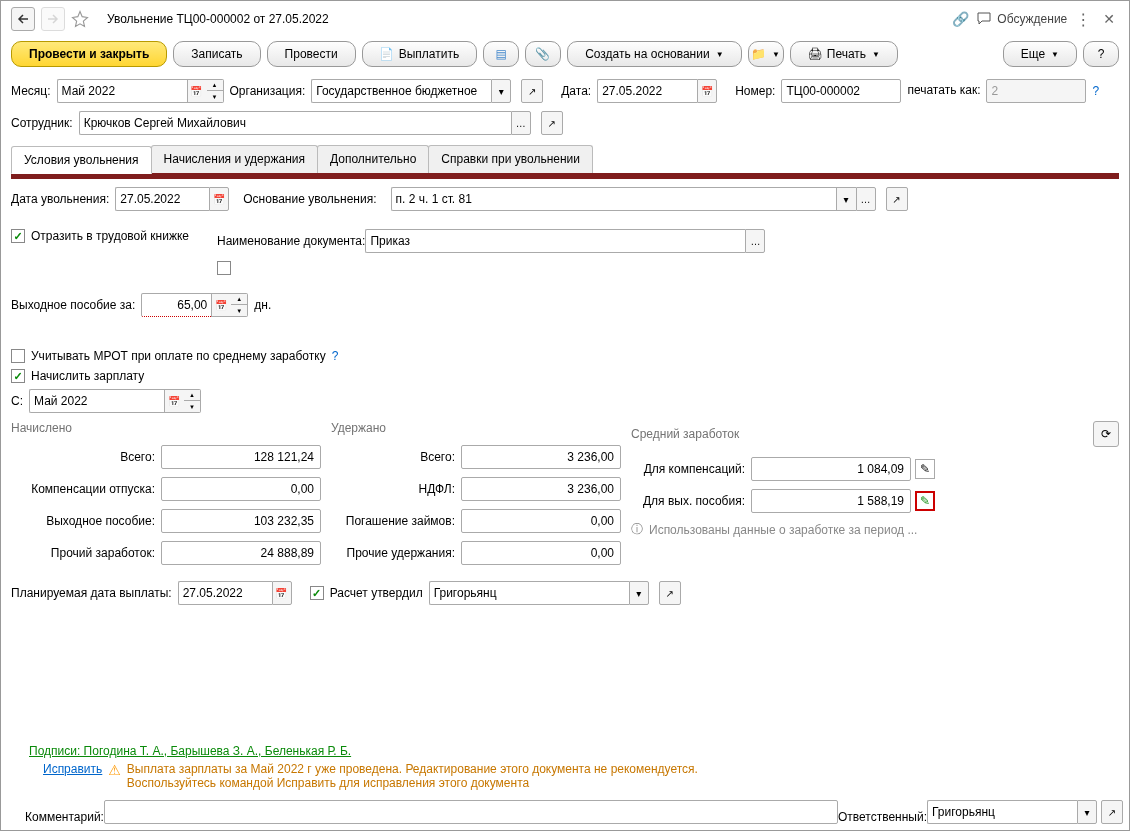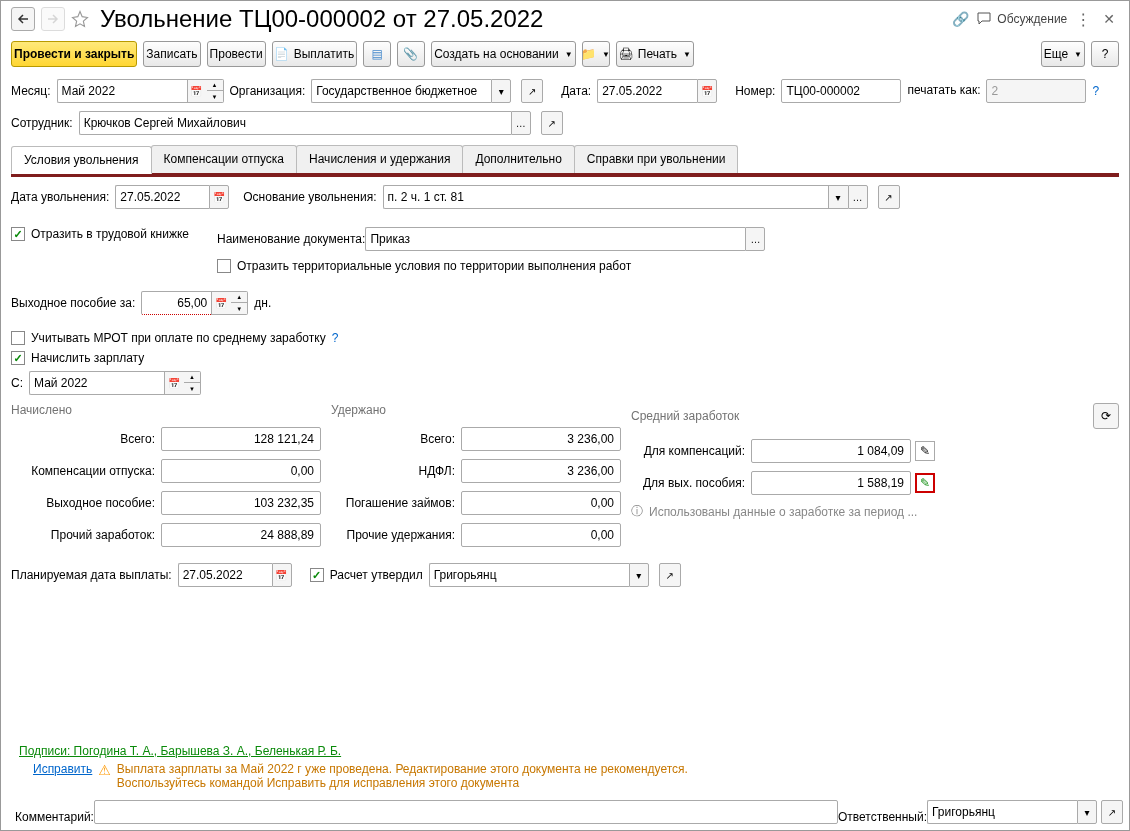--- a/index.html
+++ b/index.html
@@ -1,44 +1,44 @@
 <!DOCTYPE html>
 <html><head>
 <meta charset="utf-8">
 <style>
 *{box-sizing:border-box;margin:0;padding:0}
 body{font-family:Arial,sans-serif;font-size:12px;color:#000;background:#fff;width:1130px;height:831px;border:1px solid #999;position:relative}
 .header-row{display:flex;align-items:center;padding:6px 10px;height:36px;gap:6px}
 .nav-btn{width:24px;height:24px;border:1px solid #aaa;border-radius:3px;background:#f5f5f5;display:inline-flex;align-items:center;justify-content:center;cursor:pointer}
 .nav-btn.disabled{opacity:0.4}
 .star-icon{width:18px;height:18px;fill:none;stroke:#999;stroke-width:1.5}
-.title{font-size:24px;font-weight:normal;margin-left:5px}
+.title{font-size:12px;font-weight:normal;margin-left:12px}
 .header-right{margin-left:auto;display:flex;align-items:center;gap:8px}
 .link-icon{font-size:14px;color:#666;cursor:pointer}
 .discuss{display:flex;align-items:center;gap:4px;color:#444;cursor:pointer}
 .dots-vert{font-size:16px;color:#666;cursor:pointer}
 .close-x{font-size:14px;color:#666;cursor:pointer;padding:0 4px}
 .toolbar{display:flex;align-items:center;padding:4px 10px 8px;gap:6px;flex-wrap:wrap}
-.btn{height:26px;padding:0 2px;border:1px solid #999;border-radius:3px;background:linear-gradient(#fefefe,#e8e8e8);display:inline-flex;align-items:center;gap:4px;cursor:pointer;font-size:12px}
+.btn{height:26px;padding:0 17px;border:1px solid #999;border-radius:10px;background:linear-gradient(#fefefe,#e8e8e8);display:inline-flex;align-items:center;gap:4px;cursor:pointer;font-size:12px}
 .btn-primary{background:linear-gradient(#ffe97a,#ffd633);border-color:#b89a00;font-weight:bold}
 .btn-sq{width:28px;justify-content:center}
 .btn .caret{font-size:8px;margin-left:2px}
 .field-row{display:flex;align-items:center;padding:4px 10px;gap:6px;flex-wrap:wrap}
 .lbl{color:#000;white-space:nowrap}
 .input{height:24px;border:1px solid #aaa;border-radius:2px;padding:0 4px;background:#fff;font-size:12px}
 .input-group{display:inline-flex;align-items:center}
 .input-group .input{border-right:none;border-radius:2px 0 0 2px}
 .input-addon{width:20px;height:24px;border:1px solid #aaa;background:#f5f5f5;display:inline-flex;align-items:center;justify-content:center;cursor:pointer;font-size:10px}
 .input-addon:not(:last-child){border-right:none}
 .input-addon:last-child{border-radius:0 2px 2px 0}
 .spinner{display:inline-flex;flex-direction:column;border:1px solid #aaa;border-left:none;height:24px;border-radius:0 2px 2px 0}
 .spinner div{width:16px;height:11px;display:flex;align-items:center;justify-content:center;font-size:6px;background:#f5f5f5;cursor:pointer}
 .spinner div:first-child{border-bottom:1px solid #aaa}
 .ext-btn{width:22px;height:24px;border:1px solid #aaa;border-radius:2px;background:#f5f5f5;margin-left:4px;display:inline-flex;align-items:center;justify-content:center;cursor:pointer;font-size:10px}
-.tabs{display:flex;border-bottom:4px solid #7f1d1d;margin:6px 10px 0}
+.tabs{display:flex;border-bottom:6px solid #7f1d1d;margin:6px 10px 0}
 .tab{padding:6px 12px;border:1px solid #bbb;border-bottom:none;margin-right:-1px;background:#f0f0f0;cursor:pointer;border-radius:3px 3px 0 0}
 .tab.active{background:#fff;position:relative;top:1px;border-bottom:1px solid #fff}
 .tab-body{padding:8px 10px}
 .row{display:flex;align-items:center;gap:6px;margin-bottom:6px}
 .checkbox{width:14px;height:14px;border:1px solid #888;display:inline-flex;align-items:center;justify-content:center;cursor:pointer}
 .checkbox.checked{color:#0a8a0a;font-size:11px;font-weight:bold}
 .section-row{display:flex;gap:0;margin-top:8px}
 .section{flex:0 0 auto}
 .section-h{color:#737373;font-size:12px;margin-bottom:10px}
 .grid-row{display:flex;align-items:center;margin-bottom:8px}
@@ -153,36 +153,35 @@
   <span class="lbl">Сотрудник:</span>
   <div class="input-group">
     <input class="input" style="width: 432px;" value="Крючков Сергей Михайлович">
     <div class="input-addon">…</div>
   </div>
   <div class="ext-btn">↗</div>
 </div>
 
 <div class="tabs">
   <div class="tab active">Условия увольнения</div>
-  <div class="tab">Компенсации отпуска</div>
   <div class="tab">Начисления и удержания</div>
   <div class="tab">Дополнительно</div>
   <div class="tab">Справки при увольнении</div>
 </div>
 
 <div class="tab-body">
   <div class="row">
     <span class="lbl">Дата увольнения:</span>
     <div class="input-group">
       <input class="input" style="width: 94px;" value="27.05.2022">
       <div class="input-addon">📅</div>
     </div>
     <span class="lbl" style="margin-left:8px">Основание увольнения:</span>
     <div class="input-group">
-      <input class="input" style="width: 445px;" value="п. 2 ч. 1 ст. 81">
+      <input class="input" style="width: 445px; margin-left: 8px;" value="п. 2 ч. 1 ст. 81">
       <div class="input-addon">▾</div>
       <div class="input-addon">…</div>
     </div>
     <div class="ext-btn">↗</div>
   </div>
 
   <div class="row" style="margin-top:18px;align-items:flex-start">
     <div style="display:flex;align-items:center;gap:6px;width:200px">
       <div class="checkbox checked">✓</div>
       <span>Отразить в трудовой книжке</span>
@@ -190,39 +189,38 @@
     <div>
       <div style="display:flex;align-items:center;">
         <span class="lbl">Наименование документа:</span>
         <div class="input-group">
           <input class="input" style="width: 380px;" value="Приказ">
           <div class="input-addon">…</div>
         </div>
       </div>
       <div style="display:flex;align-items:center;gap:6px;margin-top:8px">
         <div class="checkbox"></div>
-        <span>Отразить территориальные условия по территории выполнения работ</span>
       </div>
     </div>
   </div>
 
   <div class="row" style="margin-top:18px">
     <span class="lbl">Выходное пособие за:</span>
     <div class="input-group">
       <input class="input underline-red" style="width: 70px; text-align: right;" value="65,00">
       <div class="input-addon">📅</div>
       <div class="spinner">
           <div>▲</div>
           <div>▼</div>
         </div>
     </div>
     <span class="lbl">дн.</span>
   </div>
 
-  <div class="row" style="margin-top:16px">
+  <div class="row" style="margin-top:32px">
     <div class="checkbox"></div>
     <span>Учитывать МРОТ при оплате по среднему заработку</span>
     <span class="help-q">?</span>
   </div>
   <div class="row">
     <div class="checkbox checked">✓</div>
     <span>Начислить зарплату</span>
   </div>
   <div class="row">
     <span class="lbl">С:</span>
@@ -309,21 +307,21 @@
     <div class="checkbox checked" style="margin-left:12px">✓</div>
     <span>Расчет утвердил</span>
     <div class="input-group">
       <input class="input" style="width: 200px;" value="Григорьянц">
       <div class="input-addon">▾</div>
     </div>
     <div class="ext-btn">↗</div>
   </div>
 </div>
 
-<div style="position:absolute;bottom:0;left:8px;right:0">
+<div style="position:absolute;bottom:0;left:18px;right:0">
   <div class="signatures">Подписи: Погодина Т. А., Барышева З. А., Беленькая Р. Б.</div>
   <div class="warning-row">
     <span class="fix-link">Исправить</span>
     <span class="warn-icon">⚠</span>
     <div class="warn-text">
       <div>Выплата зарплаты за Май 2022 г уже проведена. Редактирование этого документа не рекомендуется.</div>
       <div>Воспользуйтесь командой Исправить для исправления этого документа</div>
     </div>
   </div>
   <div class="footer-row">

